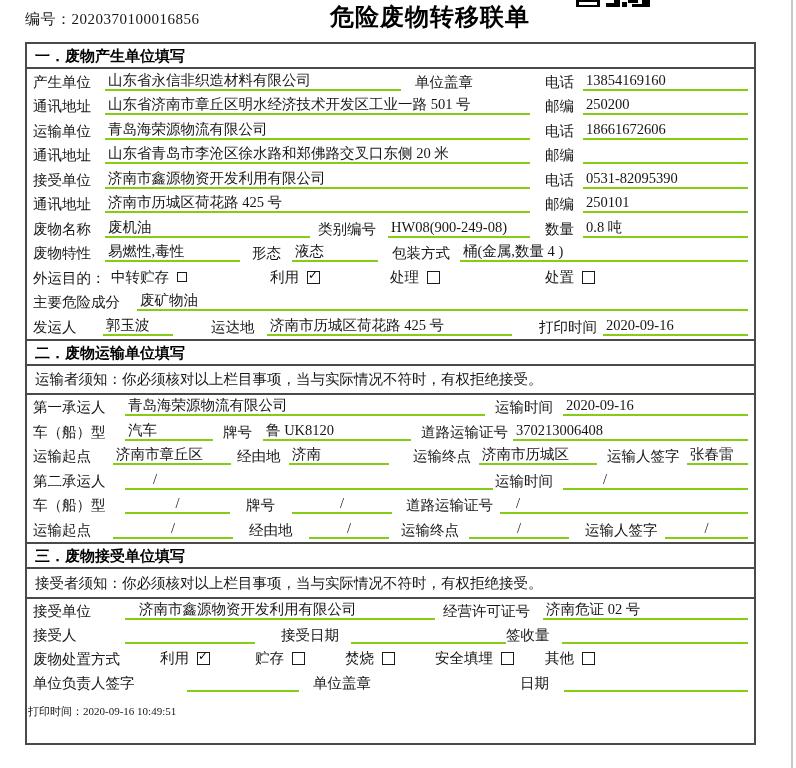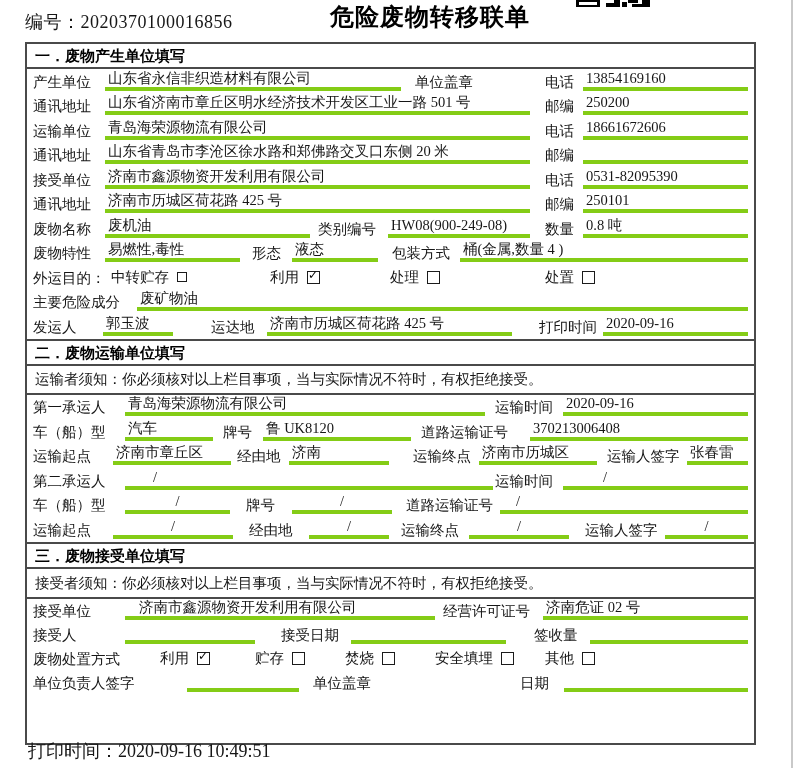--- a/index.html
+++ b/index.html
@@ -1,43 +1,43 @@
 <!DOCTYPE html>
 <html><head>
 <meta charset="utf-8">
 <style>
   html,body{margin:0;padding:0;}
   body{width:796px;height:768px;background:#ffffff;position:relative;overflow:hidden;
        font-family:"Liberation Serif","DejaVu Serif",serif;color:#161616;font-size:14.5px;}
   .page-edge{position:absolute;right:3px;top:0;bottom:0;width:2px;background:#c9c9c9;}
-  .serial{position:absolute;left:25px;top:10px;font-size:18px;letter-spacing:.5px;}
+  .serial{position:absolute;left:25px;top:10px;font-size:15px;letter-spacing:.5px;}
   .doc-title{position:absolute;left:330px;top:1px;font-family:"Liberation Sans","DejaVu Sans",sans-serif;
              font-weight:bold;font-size:24px;letter-spacing:1px;color:#000;}
   .qr{position:absolute;left:576px;top:0;}
   .form{position:absolute;left:25px;top:42px;width:731px;height:703px;border:2px solid #4a4a4a;
         box-sizing:border-box;background:#fff;}
   .sec-h{height:23px;line-height:23px;padding-left:8px;border-bottom:2px solid #4a4a4a;
          font-family:"Liberation Sans","DejaVu Sans",sans-serif;font-weight:bold;font-size:15px;color:#000;}
   .sec-h.bt{border-top:2px solid #4a4a4a;}
   .notice{height:27px;line-height:27px;padding-left:8px;border-bottom:2px solid #4a4a4a;font-size:14.5px;}
   .notice.h28{height:28px;line-height:28px;}
   .row{display:flex;align-items:flex-end;padding:0 6px 3px 6px;position:relative;box-sizing:border-box;}
   .r245{height:24.5px;} .r24{height:24px;}
   .lbl{flex:none;white-space:nowrap;line-height:17px;}
-  .u{border-bottom:4px solid #84cc16;flex:none;padding:0 3px;min-height:17px;line-height:17px;
+  .u{border-bottom:2px solid #84cc16;flex:none;padding:0 3px;min-height:17px;line-height:17px;
      white-space:nowrap;box-sizing:border-box;}
   .fill{flex:1;}
   .ctr{text-align:center;}
   .rgroup{position:absolute;right:6px;bottom:3px;display:flex;align-items:flex-end;}
   .opt{position:absolute;bottom:5px;display:flex;align-items:center;gap:8px;line-height:15px;}
   .cb{position:relative;width:11px;height:11px;border:1.5px solid #1b1b1b;flex:none;display:inline-block;}
   .cb.small{width:8px;height:8px;}
   .cb[data-checked="true"]::after{content:"✓";position:absolute;top:-4px;left:0;
       font-family:"DejaVu Sans",sans-serif;font-weight:bold;font-size:12px;color:#000;}
-  .print-line{position:absolute;left:28px;top:739px;font-size:18px;}
+  .print-line{position:absolute;left:28px;top:704px;font-size:11px;}
 </style>
 </head>
 <body>
 
 <div>
 
   <div class="serial"><span>编号：</span><span>2020370100016856</span></div>
 
   <div class="doc-title">危险废物转移联单</div>
 
@@ -182,21 +182,21 @@
         <span class="u fill" style="margin-left:6px">2020-09-16</span>
       </span>
     </div>
 
     <div class="row r245">
       <span class="lbl" style="width:92px">车（船）型</span>
       <span class="u" style="width:88px">汽车</span>
       <span class="lbl" style="margin-left:10px;width:34px">牌号</span>
       <span class="u" style="width:148px;margin-left:6px">鲁 UK8120</span>
       <span class="lbl" style="margin-left:10px;width:88px">道路运输证号</span>
-      <span class="u fill" style="margin-left:21px">370213006408</span>
+      <span class="u fill" style="margin-left:4px">370213006408</span>
     </div>
 
     <div class="row r245">
       <span class="lbl" style="width:80px">运输起点</span>
       <span class="u" style="width:118px">济南市章丘区</span>
       <span class="lbl" style="margin-left:6px;width:48px">经由地</span>
       <span class="u" style="width:100px;margin-left:4px">济南</span>
       <span class="lbl" style="margin-left:24px;width:62px">运输终点</span>
       <span class="u" style="width:118px;margin-left:4px">济南市历城区</span>
       <span class="lbl" style="margin-left:10px;width:76px">运输人签字</span>
@@ -240,21 +240,21 @@
       <span class="u" style="width:310px;padding-left:14px">济南市鑫源物资开发利用有限公司</span>
       <span class="lbl" style="margin-left:8px;width:90px">经营许可证号</span>
       <span class="u fill" style="margin-left:10px">济南危证 02 号</span>
     </div>
 
     <div class="row r24">
       <span class="lbl" style="width:92px">接受人</span>
       <span class="u" style="width:130px"></span>
       <span class="lbl" style="margin-left:26px;width:62px">接受日期</span>
       <span class="u" style="width:155px;margin-left:8px"></span>
-      <span class="lbl" style="margin-left:28px;width:48px">签收量</span>
+      <span class="lbl" style="width:48px">签收量</span>
       <span class="u fill" style="margin-left:8px"></span>
     </div>
 
     <div class="row r24">
       <span class="lbl">废物处置方式</span>
       <span class="opt" style="left:133px">
         <span>利用</span>
         <span class="cb" data-checked="true"></span>
       </span>
       <span class="opt" style="left:228px">

